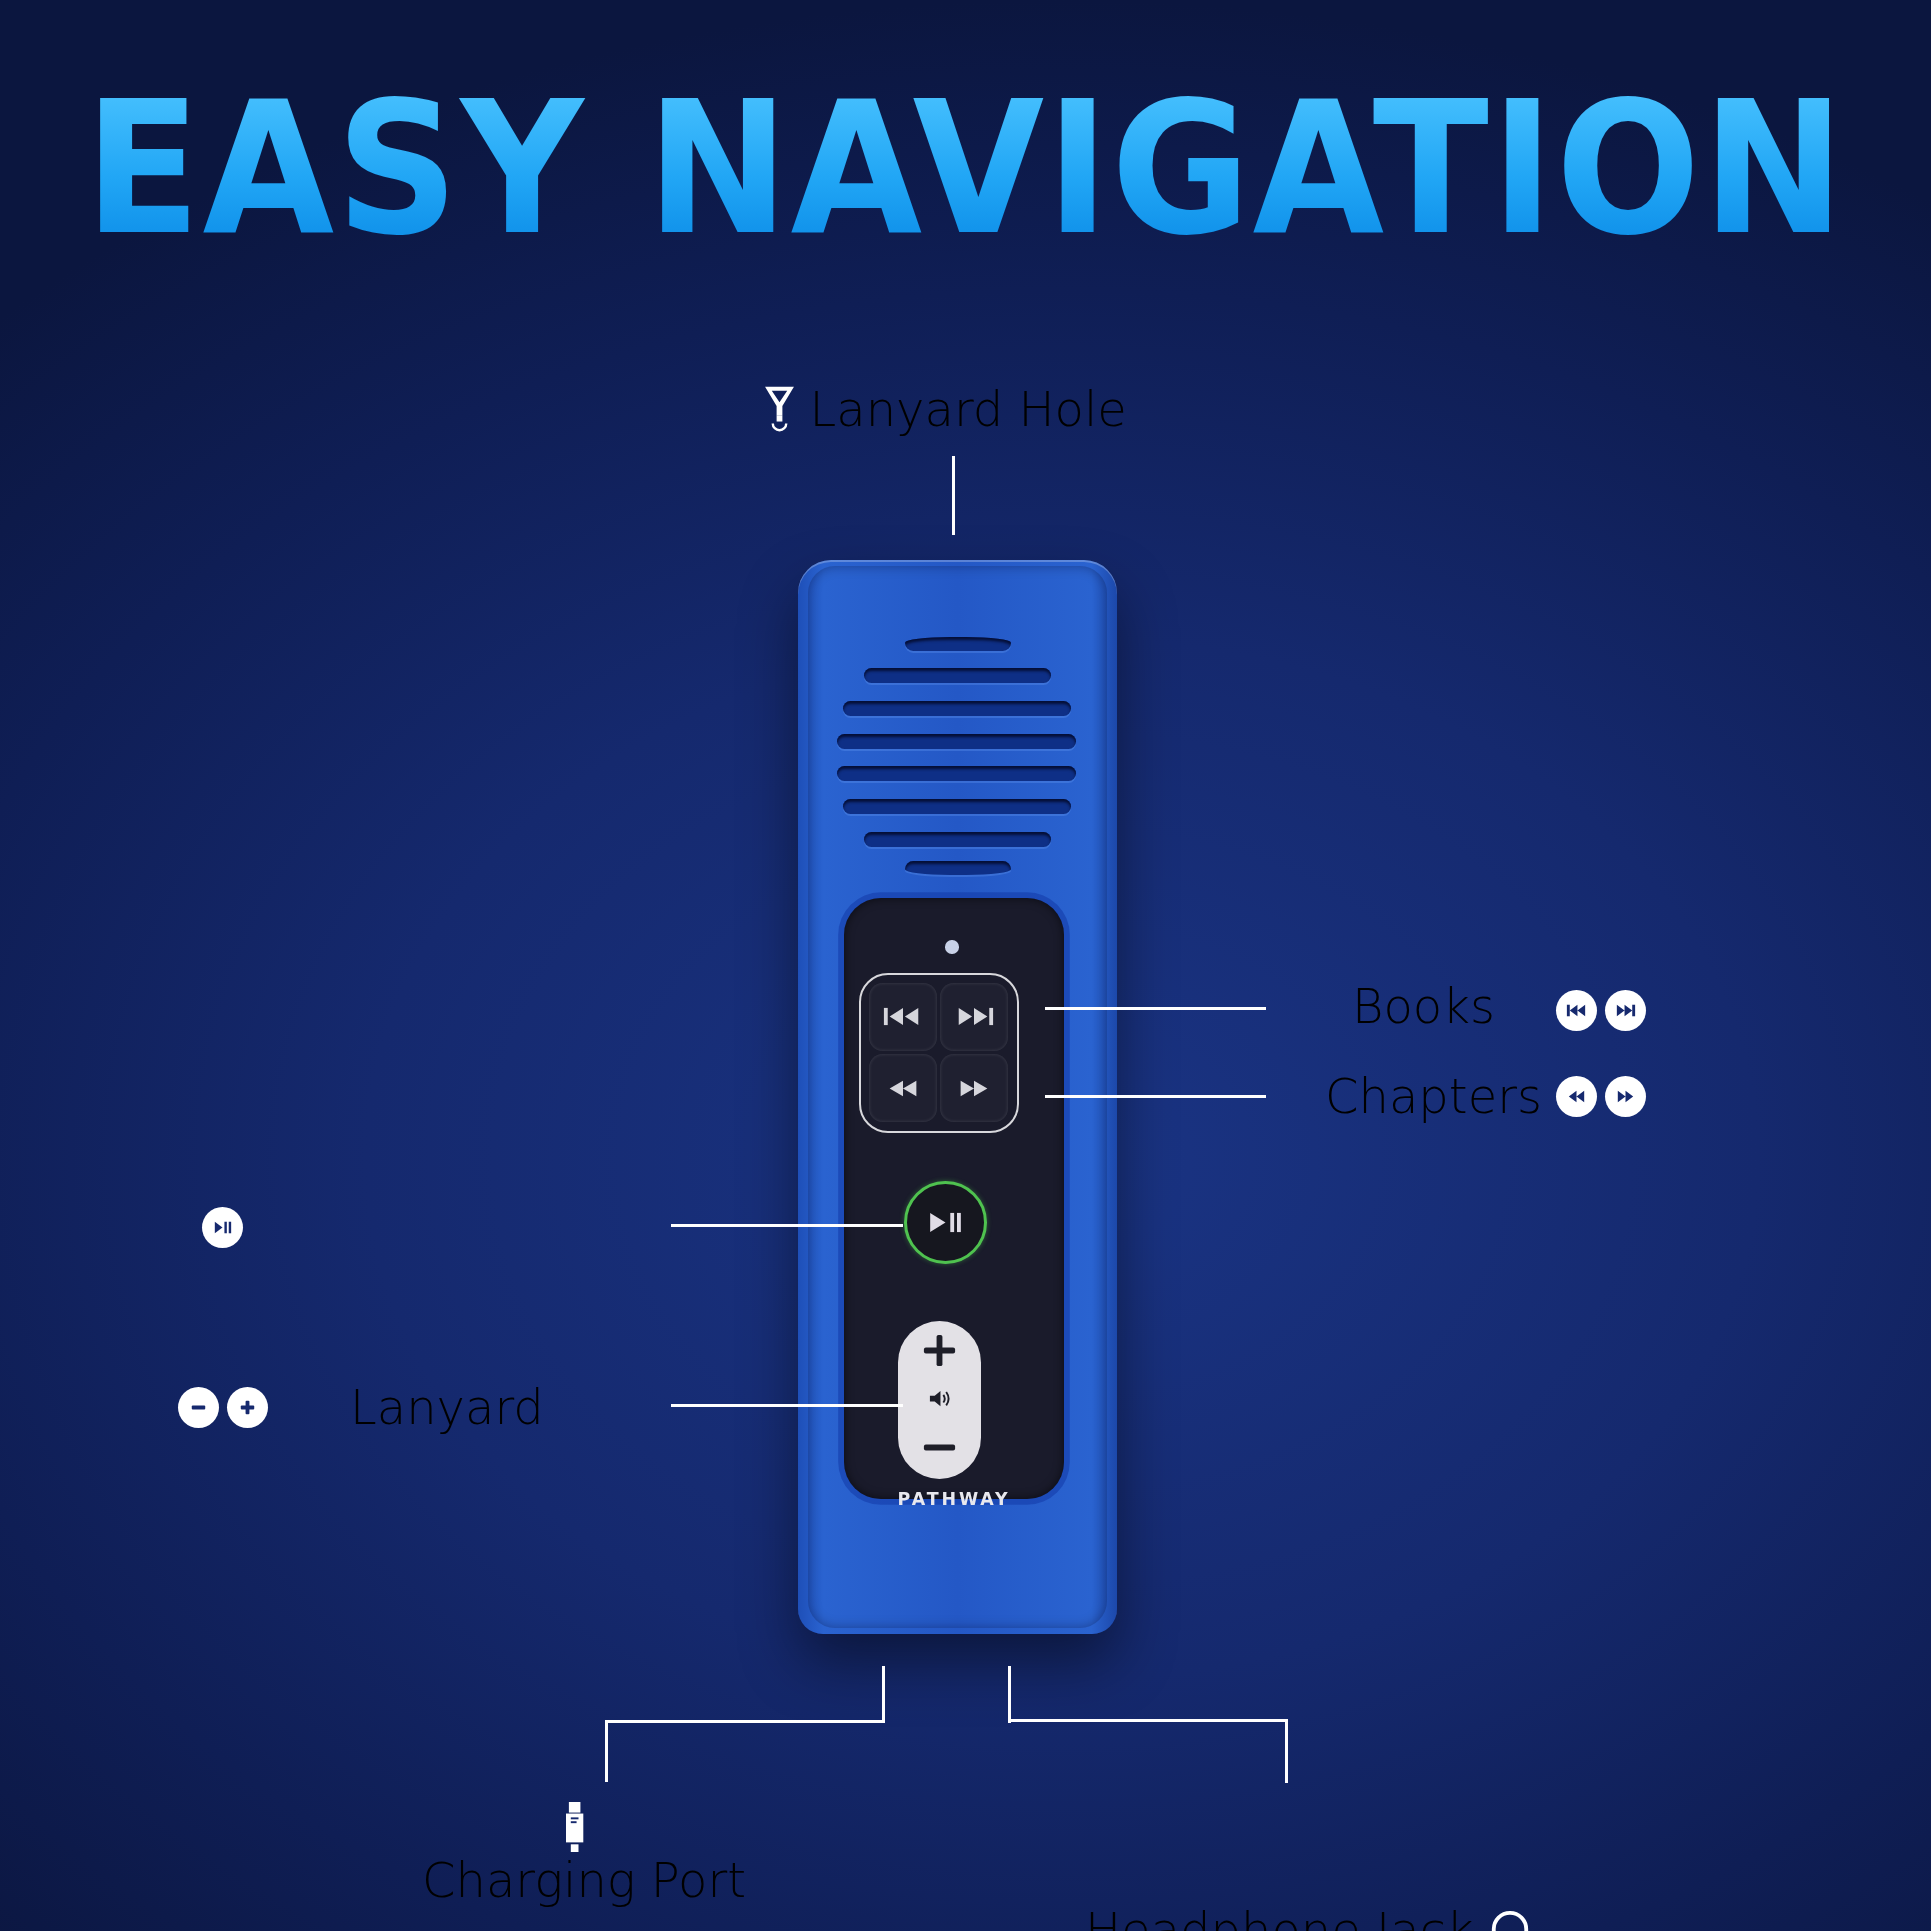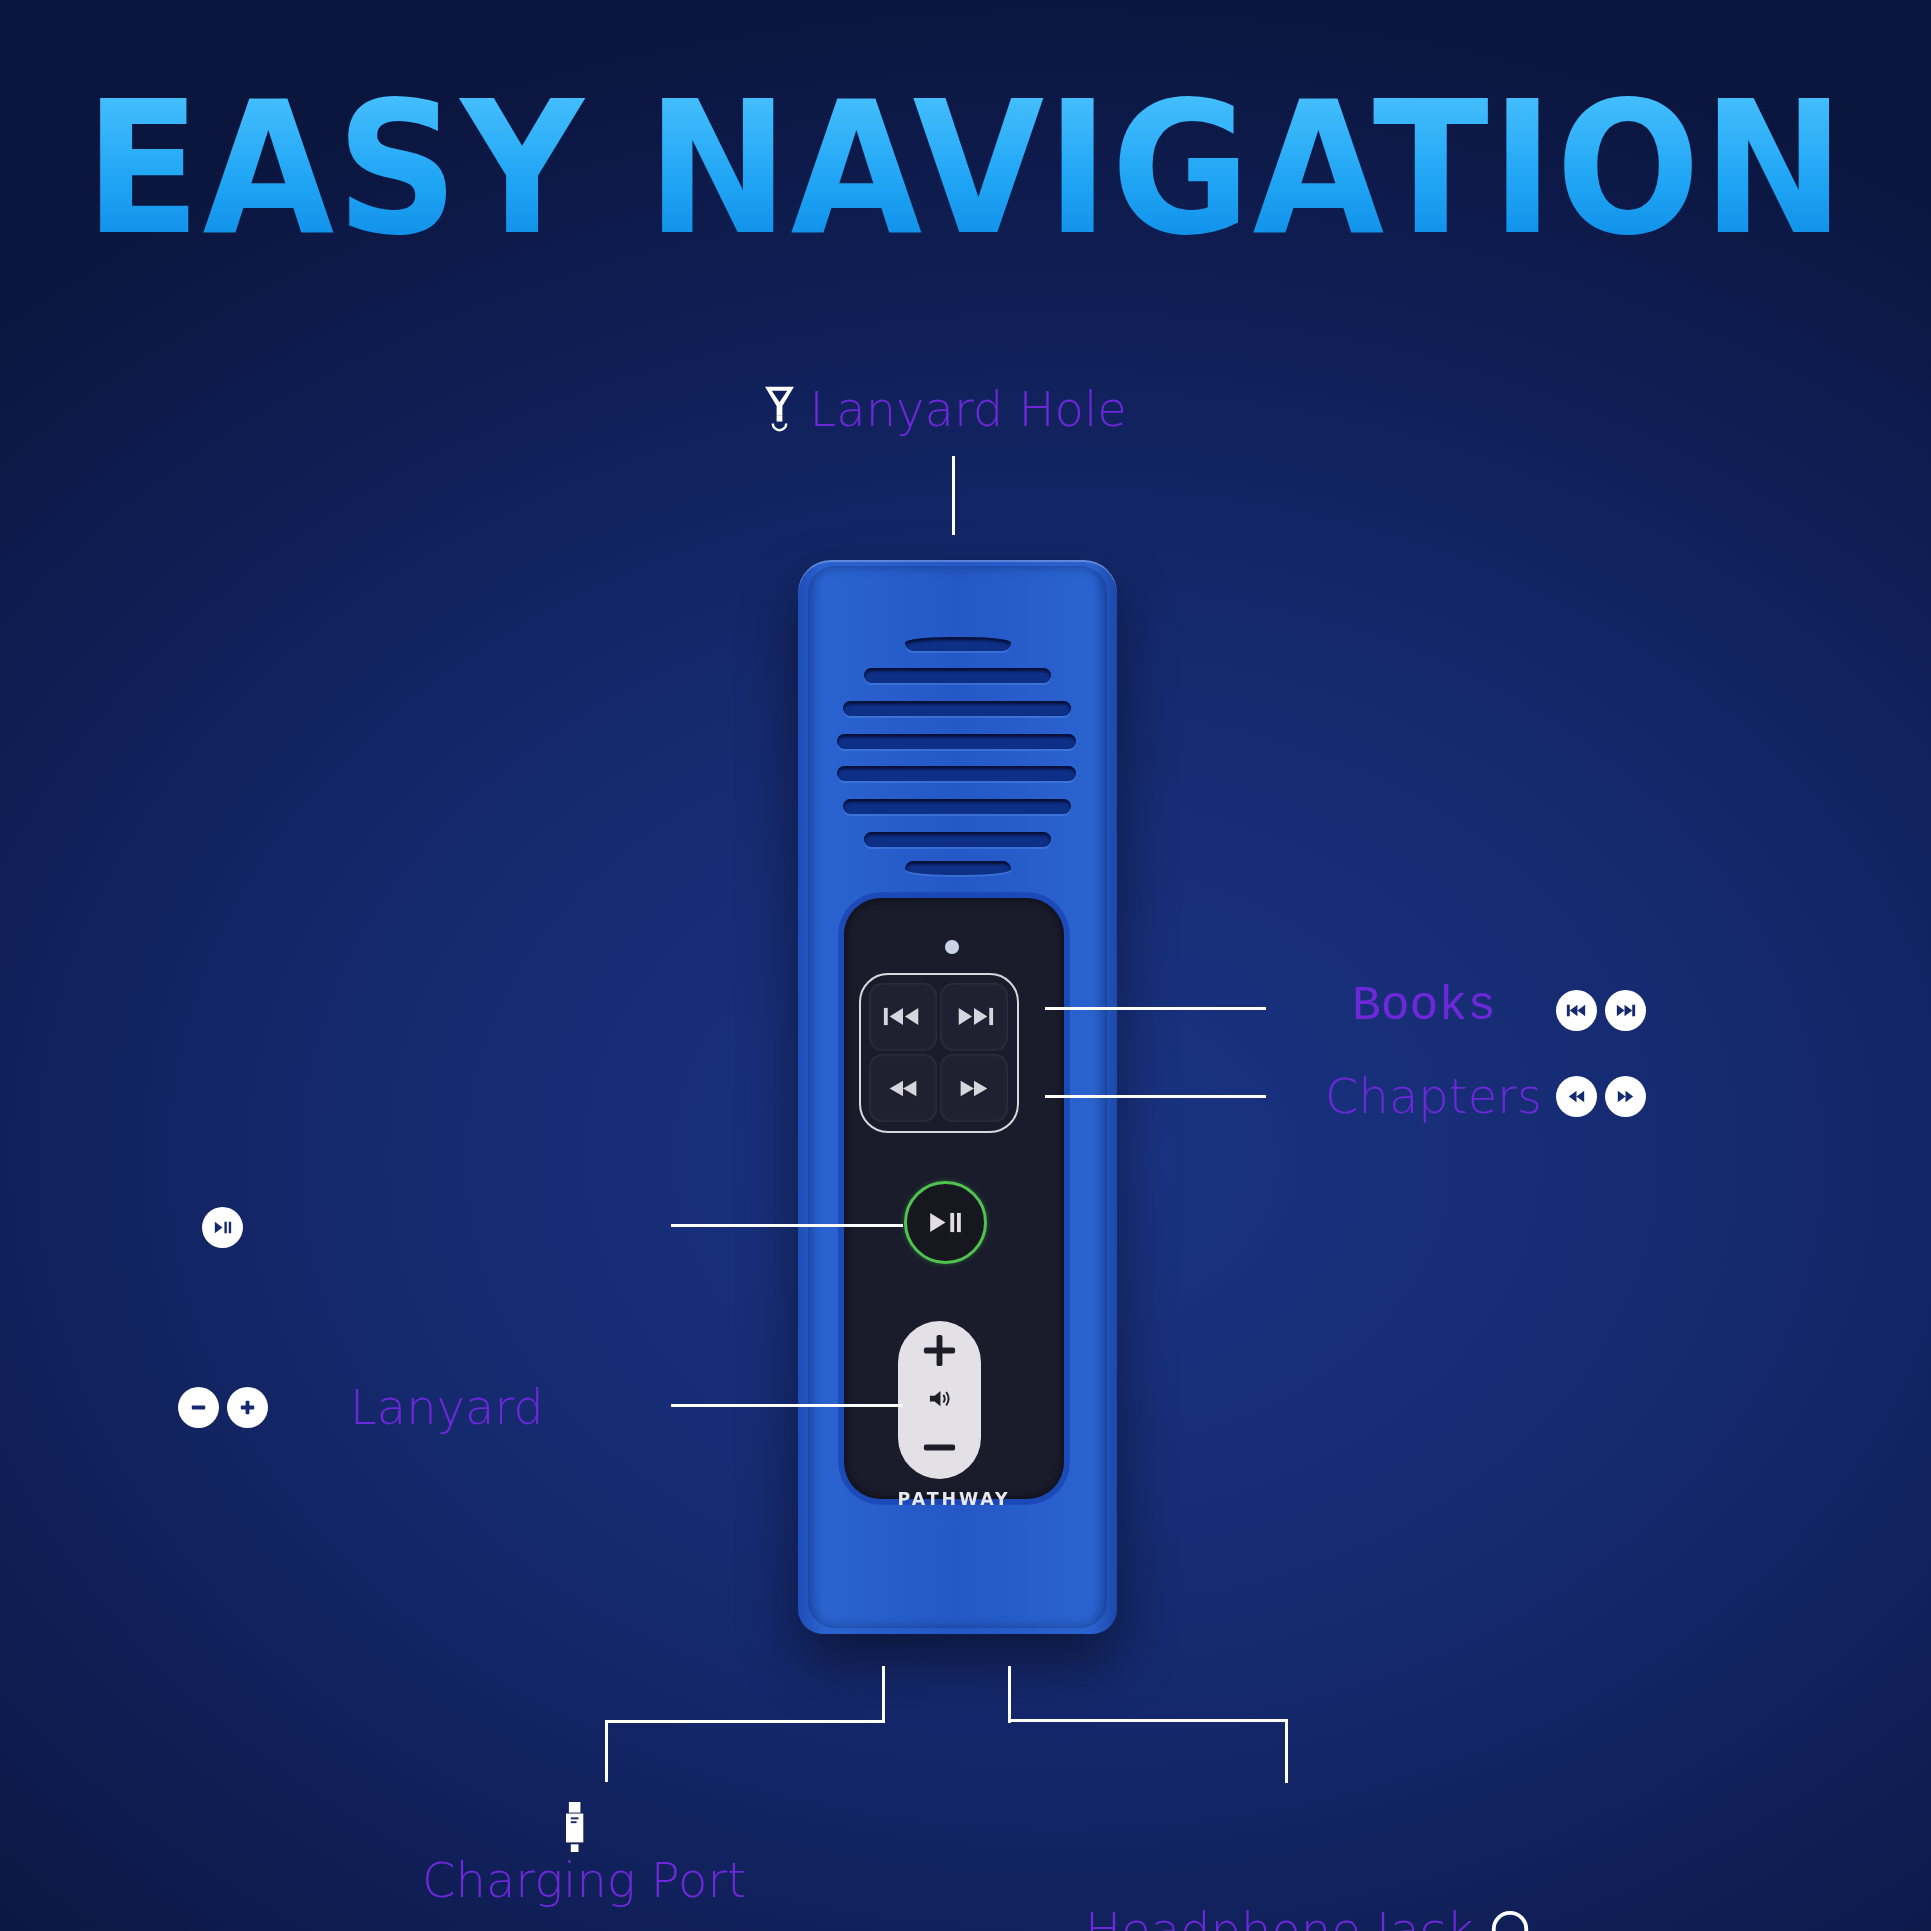--- a/index.html
+++ b/index.html
@@ -10,21 +10,21 @@
   }
   .abs { position:absolute; }
   .title {
     left:0; top:77px; width:1931px; text-align:center;
     font-family: "DejaVu Sans", sans-serif; font-weight:bold;
     font-size:183px; letter-spacing:1.9px; line-height:183px;
     background: linear-gradient(180deg, #4cc4ff 0%, #21a6f5 55%, #0a8ae6 100%);
     -webkit-background-clip: text; background-clip:text; color: transparent;
     transform: scaleX(0.93);
   }
-  .label { color:#6d28d9; font-family:"DejaVu Sans", sans-serif; font-weight:200; font-size:48px; line-height:56px; white-space:nowrap; }
+  .label { color:#000000; font-family:"DejaVu Sans", sans-serif; font-weight:200; font-size:48px; line-height:56px; white-space:nowrap; }
   .line { background:#ffffff; }
   .circ-icon { width:41px; height:41px; border-radius:50%; background:#fff; display:flex; align-items:center; justify-content:center; }
   .circ-icon svg { width:25px; height:25px; }
 
   
   .device {
     left:798px; top:560px; width:319px; height:1074px;
     background: linear-gradient(90deg, #1e4fb8 0%, #2a63d0 8%, #2458c6 50%, #2a63d0 92%, #1c48aa 100%);
     border-radius:33px 33px 25px 25px;
     box-shadow: 0 29px 58px rgba(0,0,0,0.45), inset 0 1.9px 0 rgba(255,255,255,0.25);
@@ -123,21 +123,21 @@
         <svg viewBox="0 0 40 40" width="39" height="39">
             <rect x="4" y="17" width="32" height="6" rx="2" fill="#1e1e28"></rect>
           </svg>
       </div>
     </div>
     <div class="abs brand">PATHWAY</div>
   </div>
 </div>
 
 <div class="abs line" style="left:1045px; top:1007px; width:221px; height:2.9px;"></div>
-<div class="abs label" style="left:1352px; top:978px;font-family:Liberation Mono, monospace;">Books</div>
+<div class="abs label" style="left:1352px; top:978px;">Books</div>
 <div class="abs" style="left:1556px; top:990px; display:flex; gap:7.7px;">
   <div class="circ-icon">
       <svg viewBox="0 0 26 26">
         <rect x="3" y="7" width="3" height="12" fill="#16296e"></rect>
         <path d="M14 7 L6 13 L14 19Z M22 7 L14 13 L22 19Z" fill="#16296e"></path>
       </svg>
     </div>
   <div class="circ-icon">
       <svg viewBox="0 0 26 26">
         <path d="M4 7 L12 13 L4 19Z M12 7 L20 13 L12 19Z" fill="#16296e"></path>

